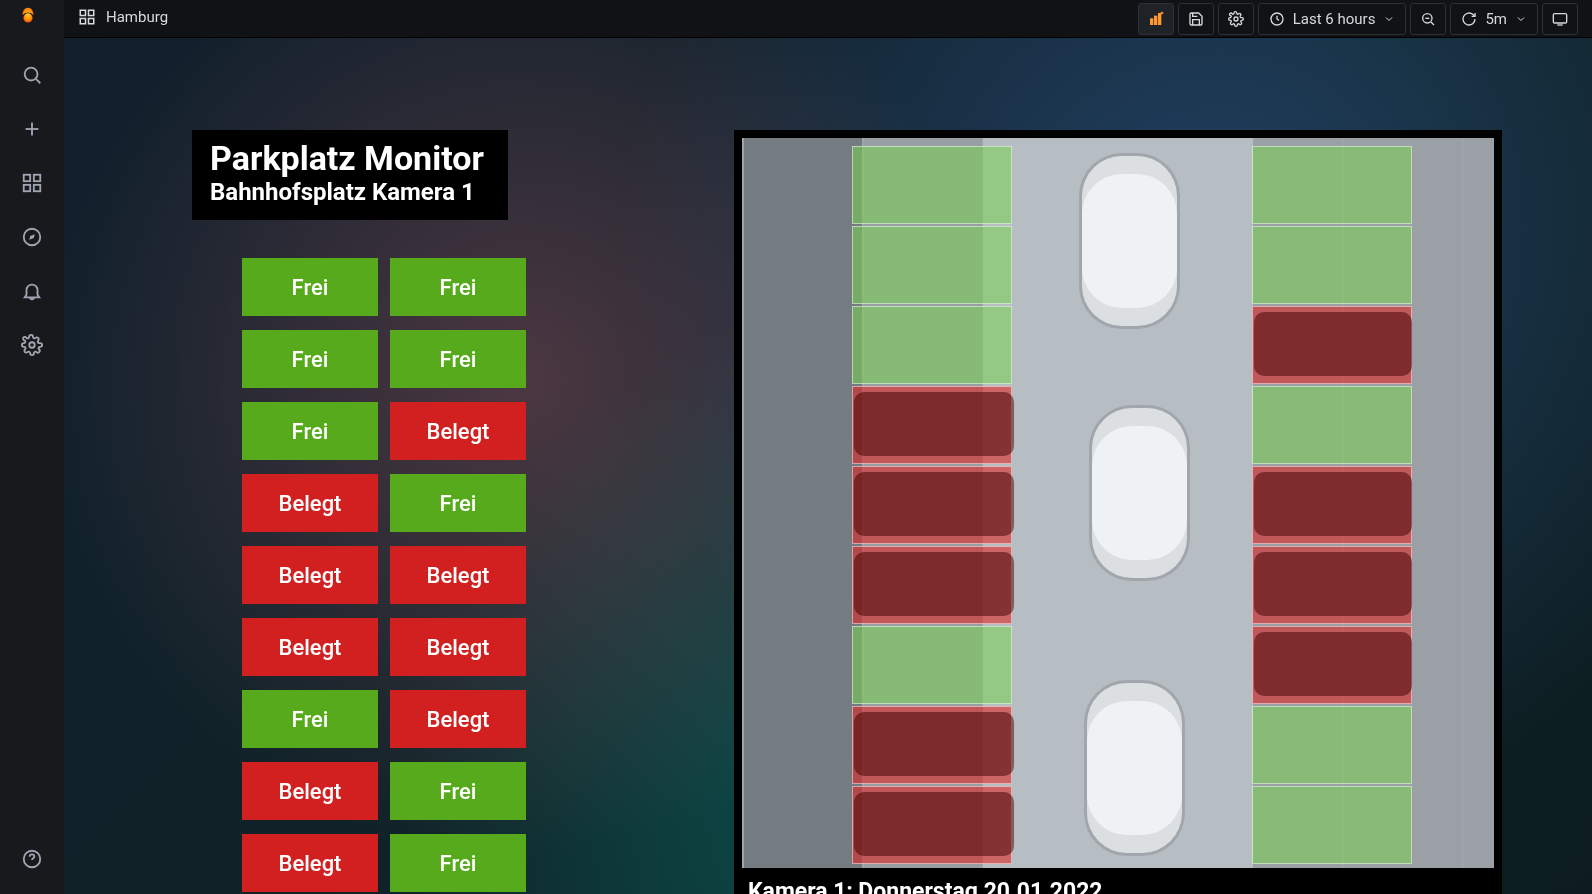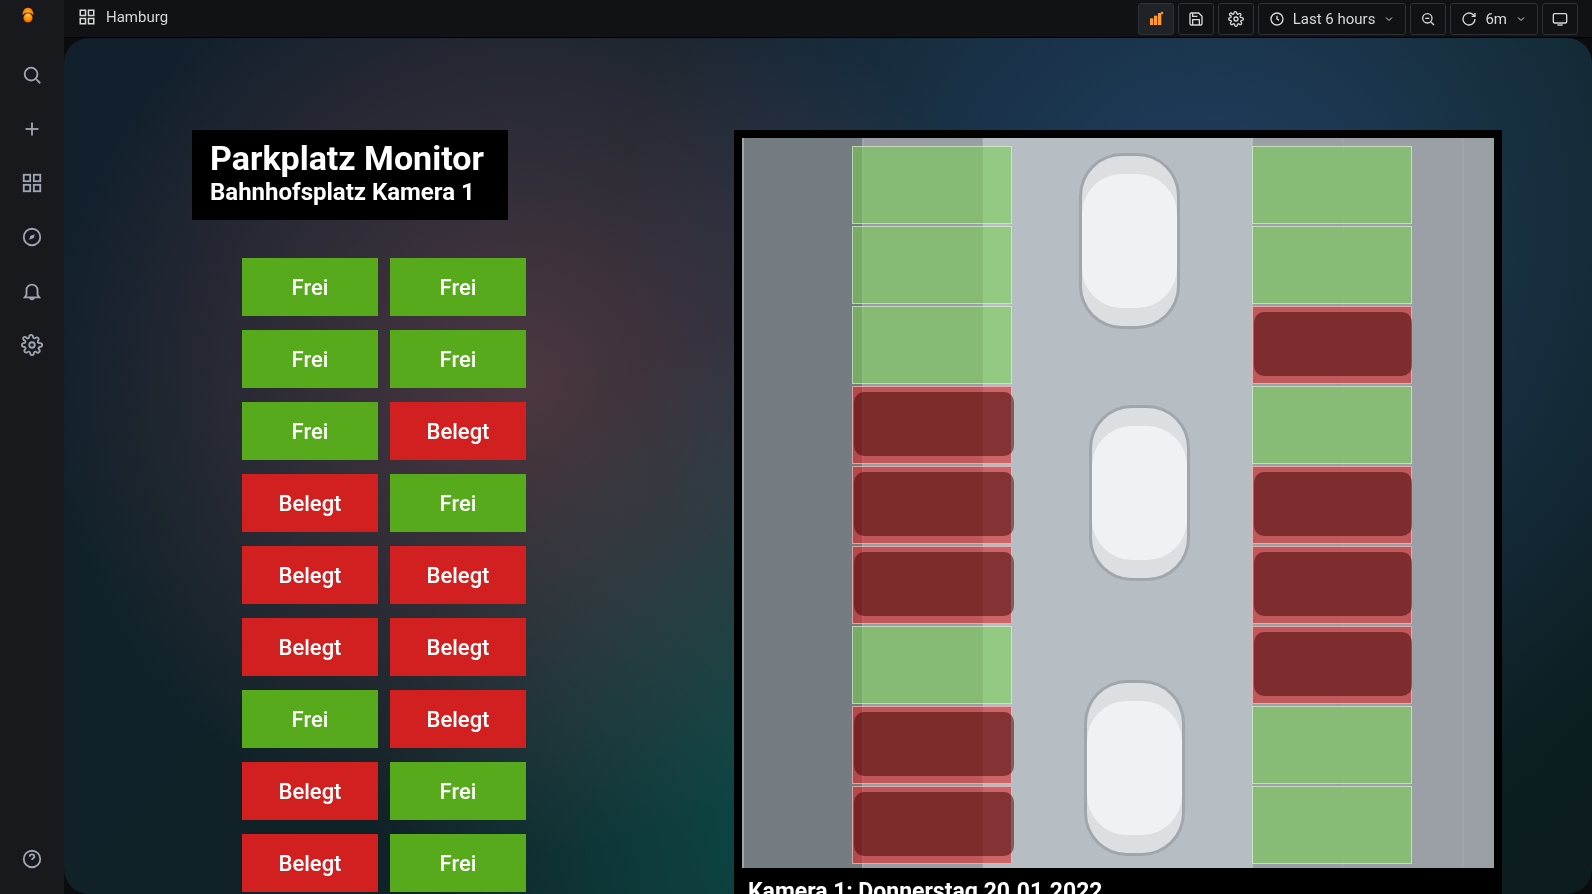--- a/index.html
+++ b/index.html
@@ -31,21 +31,20 @@
   .share-center{ margin-left:auto; margin-right:auto; }
 
   
   .canvas {
     flex:1; position:relative; overflow:hidden;
     background:
       radial-gradient(circle at 30% 40%, rgba(255,120,140,.25), transparent 40%),
       radial-gradient(circle at 75% 25%, rgba(80,140,255,.28), transparent 45%),
       radial-gradient(circle at 55% 90%, rgba(0,210,190,.28), transparent 45%),
       linear-gradient(135deg,#12202d 0%,#0f2326 60%,#0c1c1f 100%);
-    border-radius: 25px;
   }
 
   
   .title-panel { position:absolute; left:128px; top:92px; background:#000; color:#fff; padding:8px 24px 14px 18px; }
   .title-panel .l1 { font-size:34px; font-weight:700; }
   .title-panel .l2 { font-size:24px; font-weight:700; }
 
   
   .tiles { position:absolute; left:178px; top:220px; display:grid; grid-template-columns:136px 136px; grid-auto-rows:58px; gap:14px 12px; }
   .tile { display:flex; align-items:center; justify-content:center; color:#fff; font-size:22px; font-weight:500; }
@@ -246,21 +245,21 @@
               <circle cx="11" cy="11" r="7"></circle>
               <line x1="21" y1="21" x2="16.5" y2="16.5"></line>
               <line x1="8" y1="11" x2="14" y2="11"></line>
             </svg>
           </span>
         <span class="tbtn">
           <svg viewBox="0 0 24 24">
               <path d="M21 12a9 9 0 11-3-6.7L21 8"></path>
               <polyline points="21 3 21 8 16 8"></polyline>
             </svg>
-          <span>6m</span>
+          <span>5m</span>
           <svg viewBox="0 0 24 24" style="width:12px;height:12px">
               <polyline points="6 9 12 15 18 9"></polyline>
             </svg>
         </span>
         <span class="tbtn icon-only">
             <svg viewBox="0 0 24 24">
               <rect x="2" y="4" width="20" height="14" rx="2"></rect>
               <line x1="8" y1="21" x2="16" y2="21"></line>
             </svg>
           </span>

